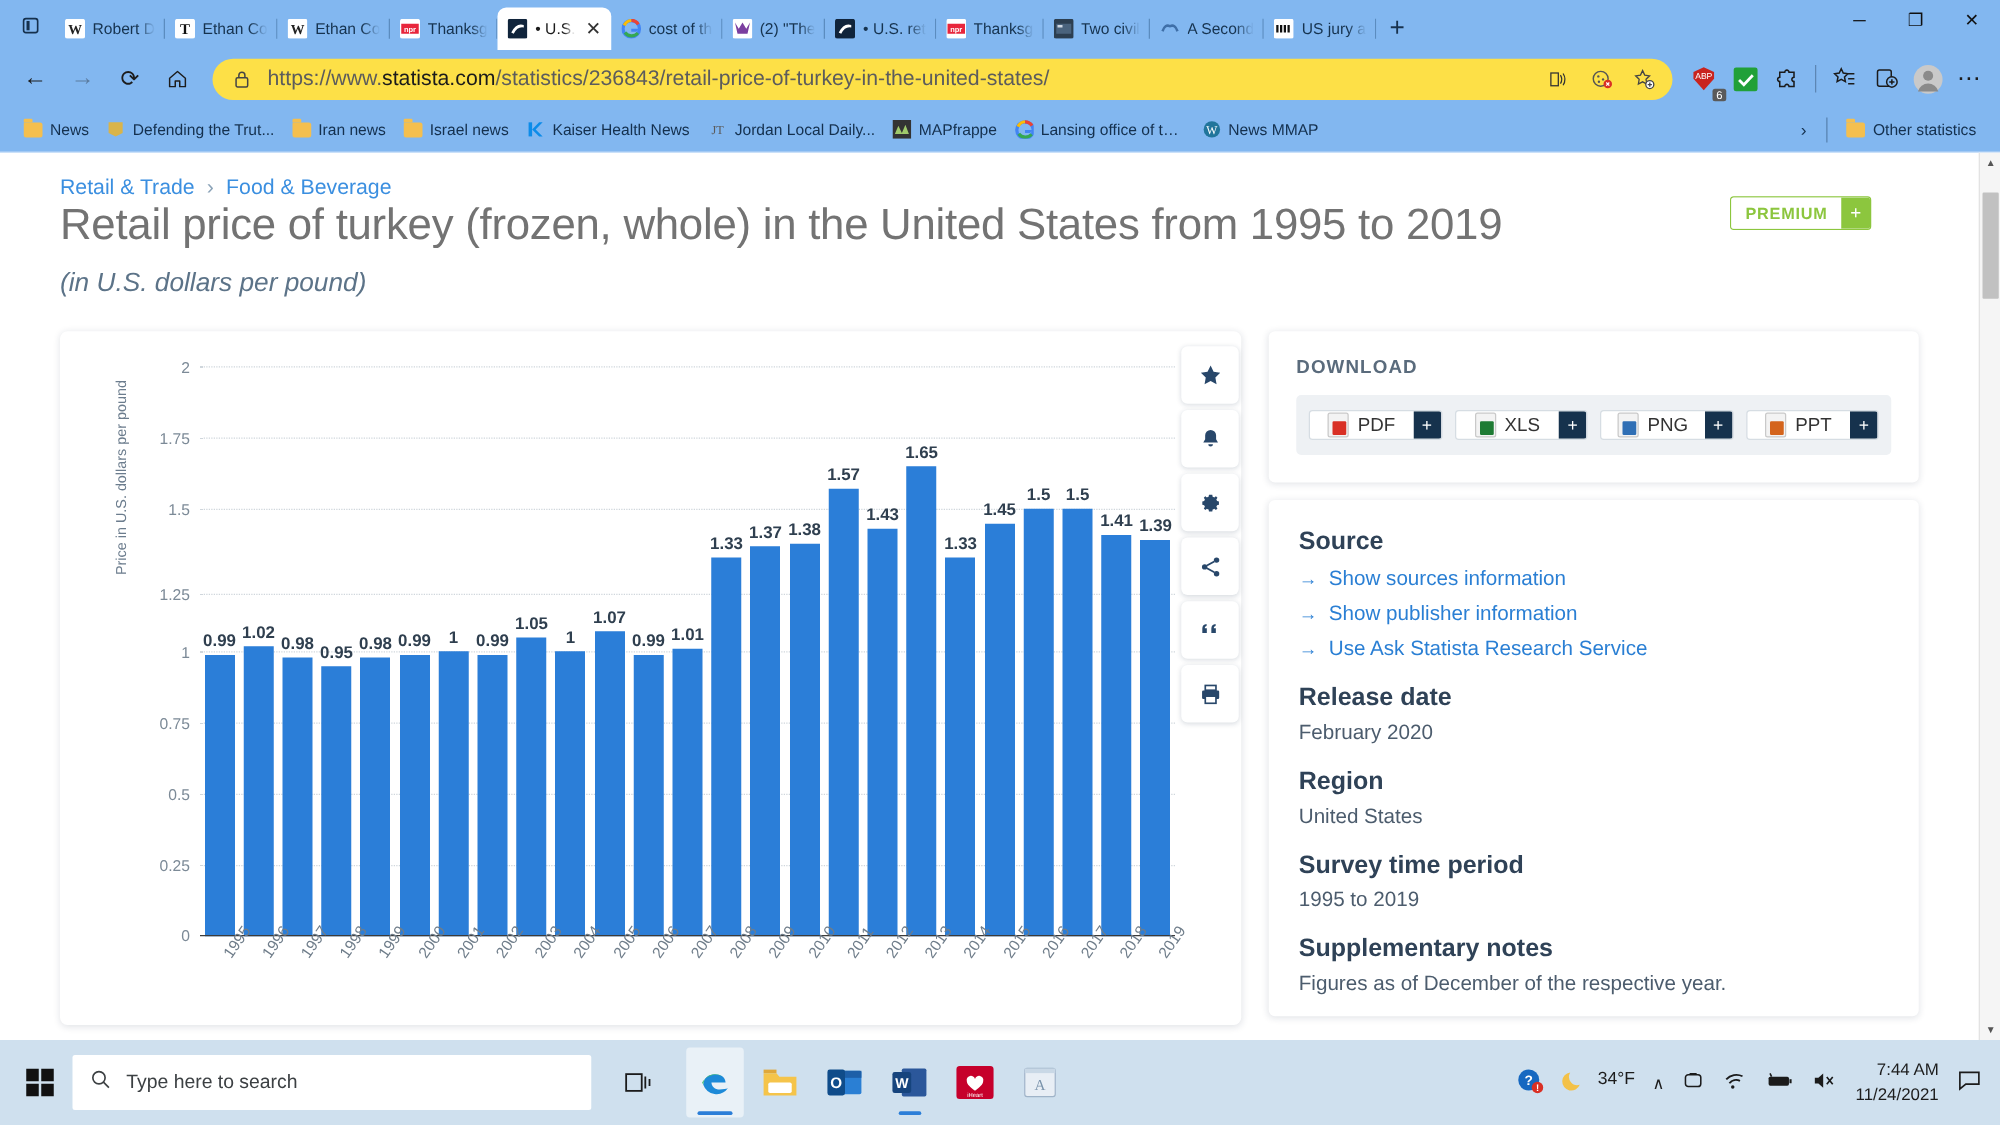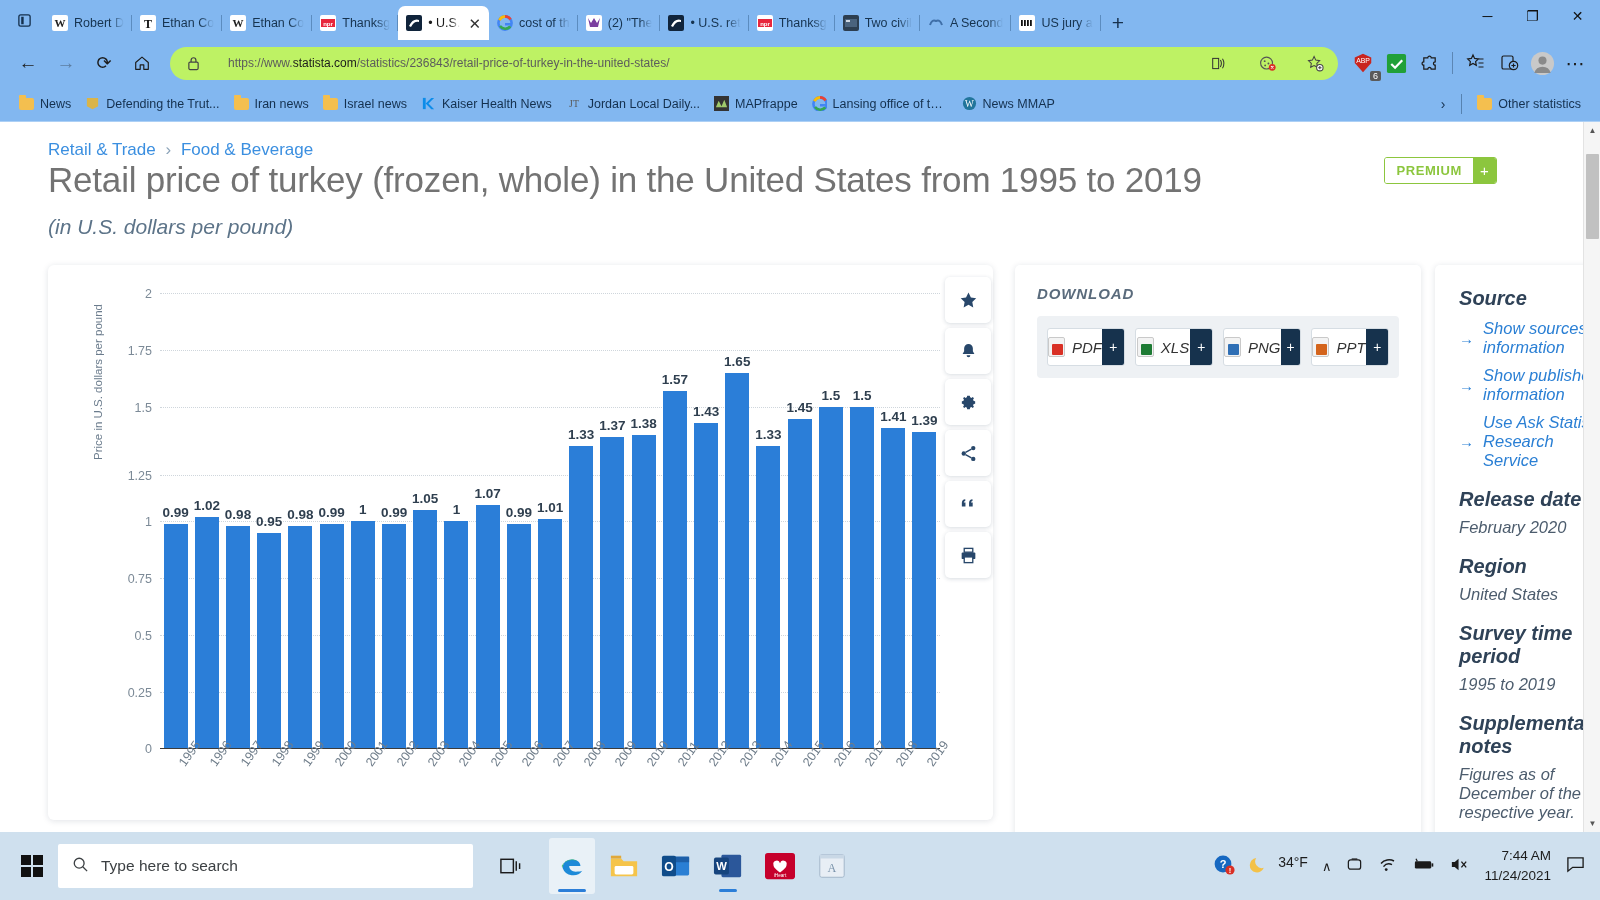--- a/index.html
+++ b/index.html
@@ -51,23 +51,23 @@
     font-size: 14px; color:#101010;
   }
 
   .navbar { height: 46px; background:#82b7f0; display:flex; align-items:center; padding: 0 10px; gap: 2px; }
   .navicon {
     width: 36px; height: 34px; border-radius: 5px;
     display:flex; align-items:center; justify-content:center; color:#1c1c1c;
   }
   .navicon.dim { color: rgba(25,25,25,.38); }
   .omnibox {
-    flex: 1; height: 33px; background: #bef264; border-radius: 17px;
-    display:flex; align-items:center; padding: 0 10px; gap: 22px; margin: 0 8px;
-    font-size: 12px; color:#5c5c5c; min-width: 0;
+    flex: 1; height: 33px; background: #fde047; border-radius: 17px;
+    display:flex; align-items:center; padding: 0 10px; gap: 8px; margin: 0 8px;
+    font-size: 17px; color:#5c5c5c; min-width: 0;
   }
   .omnibox .url { flex:1; white-space:nowrap; overflow:hidden; }
   .omnibox .url b { color:#1b1b1b; font-weight: 400; }
   .obicon { width: 26px; display:flex; align-items:center; justify-content:center; color:#444; flex:0 0 26px;}
   .extbar { display:flex; align-items:center; gap: 3px; }
   .extbar .ext {
     width: 30px; height: 30px; border-radius: 5px;
     display:flex; align-items:center; justify-content:center; position:relative;
   }
   .vsep { width:1px; height: 22px; background: rgba(22,44,70,.35); margin: 0 5px;}
@@ -159,28 +159,28 @@
     margin-bottom: 4px; font-size: 13.5px; color:#2f3f4f; font-weight:600; white-space:nowrap;
   }
   .xlabels { position:absolute; left: 112px; top: 492px; width: 780px; display:flex; }
   .xslot { flex:1; position:relative; height: 56px; }
   .xslot span {
     position:absolute; left: 50%; top: 4px; transform: rotate(-55deg); transform-origin: left top;
     font-size: 12.5px; color:#6f7d8a; white-space:nowrap;
   }
 
   
-  .side { width: 520px; margin-left: 22px; display:flex; flex-direction:row; gap: 14px; font-style: italic; }
+  .side { width: 520px; margin-left: 22px; display:flex; flex-direction:column; gap: 14px; }
   .side-card { background:#fff; border-radius:5px; box-shadow: 0 1px 6px rgba(20,40,70,.13); }
   .dl-card { padding: 20px 22px 22px; }
   .dl-title { font-size: 15px; letter-spacing: .9px; color:#5a6b7c; font-weight: 600; }
   .dl-row { margin-top: 14px; background:#eef1f4; border-radius:4px; padding: 12px 10px;
             display:flex; gap: 10px; }
   .dl-btn { display:flex; border:1px solid #d6dde3; border-radius:3px; overflow:hidden;
-            background:#fff; height: 38px; flex: 1; }
+            background:#fff; height: 24px; flex: 1; }
   .dl-btn .lbl { flex:1; display:flex; align-items:center; justify-content:center; gap:7px;
                  font-size: 15px; color:#333; }
   .dl-btn .plus { width: 22px; background:#16324d; color:#fff; display:flex;
                   align-items:center; justify-content:center; font-size: 14px; }
   .filemark { width: 17px; height: 20px; border-radius:2px; position:relative; flex:0 0 17px;
               background:#f3f3f3; border:1px solid #c9c9c9; }
   .filemark i { position:absolute; right:1px; bottom:1px; width:11px; height:11px; border-radius:1px; display:block;}
 
   .info-card { padding: 22px 24px 16px; }
   .info-h { font-size: 20px; font-weight: bold; color:#2f4257; margin-top: 18px; }

